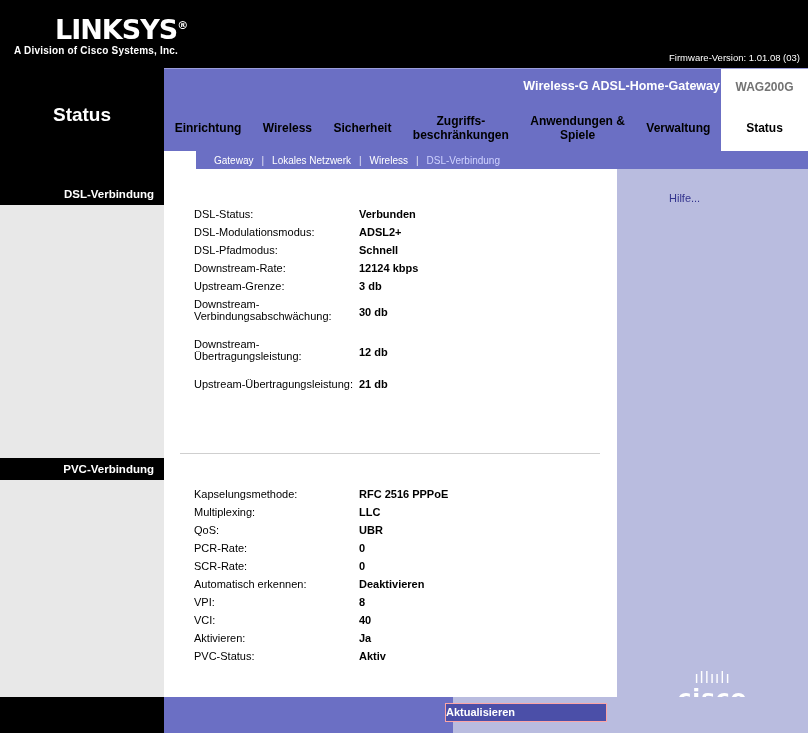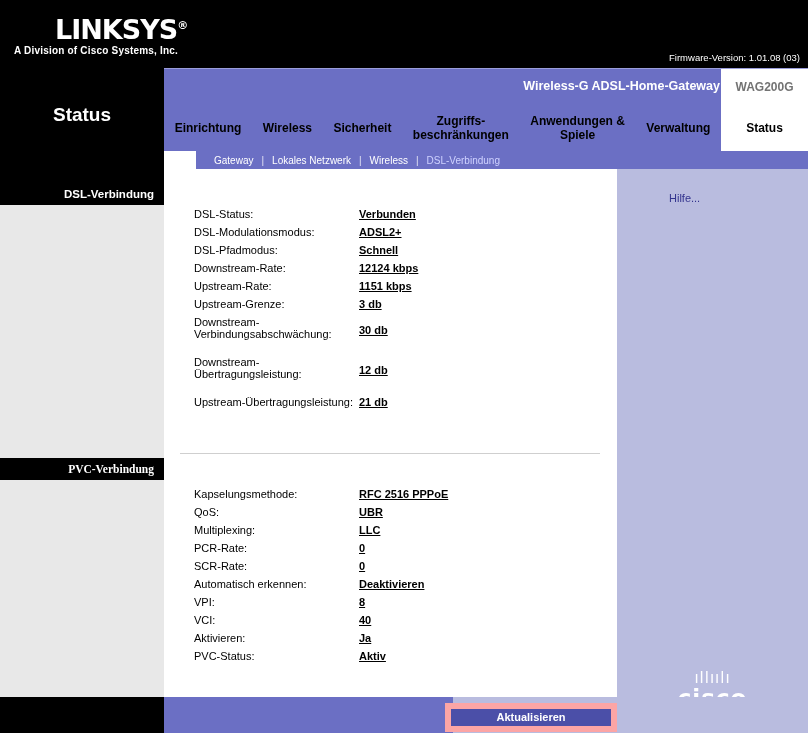--- a/index.html
+++ b/index.html
@@ -284,21 +284,20 @@
     padding: 0;
     height: 18px;
   }
   .ftable td.lbl {
     width: 165px;
     color: #000000;
   }
   .ftable td.val {
     font-weight: bold;
     color: #000000;
-    text-decoration: underline;
   }
   .tall td { height: 32px; }
   .divider {
     position: absolute;
     left: 16px;
     width: 420px;
     height: 1px;
     background: #cfcfcf;
   }
 
@@ -319,25 +318,25 @@
     height: 36px;
     background: #b9bcdf;
   }
   .refresh-btn {
     position: absolute;
     left: 281px;
     top: 6px;
     width: 160px;
     height: 17px;
     background: #4b4fa8;
-    border: 6px solid #fca5a5;
+    border: 1px solid #fca5a5;
     color: #ffffff;
     font-size: 11px;
     font-weight: bold;
-    text-align: center;
+    text-align: left;
     line-height: 17px;
     cursor: pointer;
   }
   .footer-left-black {
     position: absolute;
     left: 0;
     bottom: 0;
     width: 164px;
     height: 36px;
     background: #000000;
@@ -402,21 +401,21 @@
   <a>Lokales Netzwerk</a>
   <span class="sep">|</span>
   <a>Wireless</a>
   <span class="sep">|</span>
   <a class="sel">DSL-Verbindung</a>
 </div>
 <div class="subnav-right-fill"></div>
 
 <div class="sectionlabel" style="top:183px;">DSL-Verbindung</div>
 <div class="graypanel" style="top:205px; height:253px;"></div>
-<div class="sectionlabel" style="top:458px;font-family:Liberation Serif, serif;">PVC-Verbindung</div>
+<div class="sectionlabel" style="top:458px;">PVC-Verbindung</div>
 <div class="graypanel" style="top:480px; height:217px;"></div>
 <div class="footer-left-black"></div>
 
 <div class="content">
 
   <div class="mainpanel">
 
     <table class="ftable" style="top:39px;">
       <tbody>
           <tr>
@@ -427,24 +426,20 @@
         <td class="lbl">DSL-Modulationsmodus:</td>
         <td class="val">ADSL2+</td>
       </tr>
       <tr>
         <td class="lbl">DSL-Pfadmodus:</td>
         <td class="val">Schnell</td>
       </tr>
       <tr>
         <td class="lbl">Downstream-Rate:</td>
         <td class="val">12124 kbps</td>
-      </tr>
-      <tr>
-        <td class="lbl">Upstream-Rate:</td>
-        <td class="val">1151 kbps</td>
       </tr>
       <tr>
         <td class="lbl">Upstream-Grenze:</td>
         <td class="val">3 db</td>
       </tr>
       <tr class="tall">
         <td class="lbl">
           <span>Downstream-</span><br>
           <span>Verbindungsabschwächung:</span>
         </td>
@@ -466,26 +461,26 @@
 
     <div class="divider" style="top:284px;"></div>
 
     <table class="ftable" style="top:319px;">
       <tbody>
           <tr>
         <td class="lbl">Kapselungsmethode:</td>
         <td class="val">RFC 2516 PPPoE</td>
       </tr>
       <tr>
+        <td class="lbl">Multiplexing:</td>
+        <td class="val">LLC</td>
+      </tr>
+      <tr>
         <td class="lbl">QoS:</td>
         <td class="val">UBR</td>
-      </tr>
-      <tr>
-        <td class="lbl">Multiplexing:</td>
-        <td class="val">LLC</td>
       </tr>
       <tr>
         <td class="lbl">PCR-Rate:</td>
         <td class="val">0</td>
       </tr>
       <tr>
         <td class="lbl">SCR-Rate:</td>
         <td class="val">0</td>
       </tr>
       <tr>

